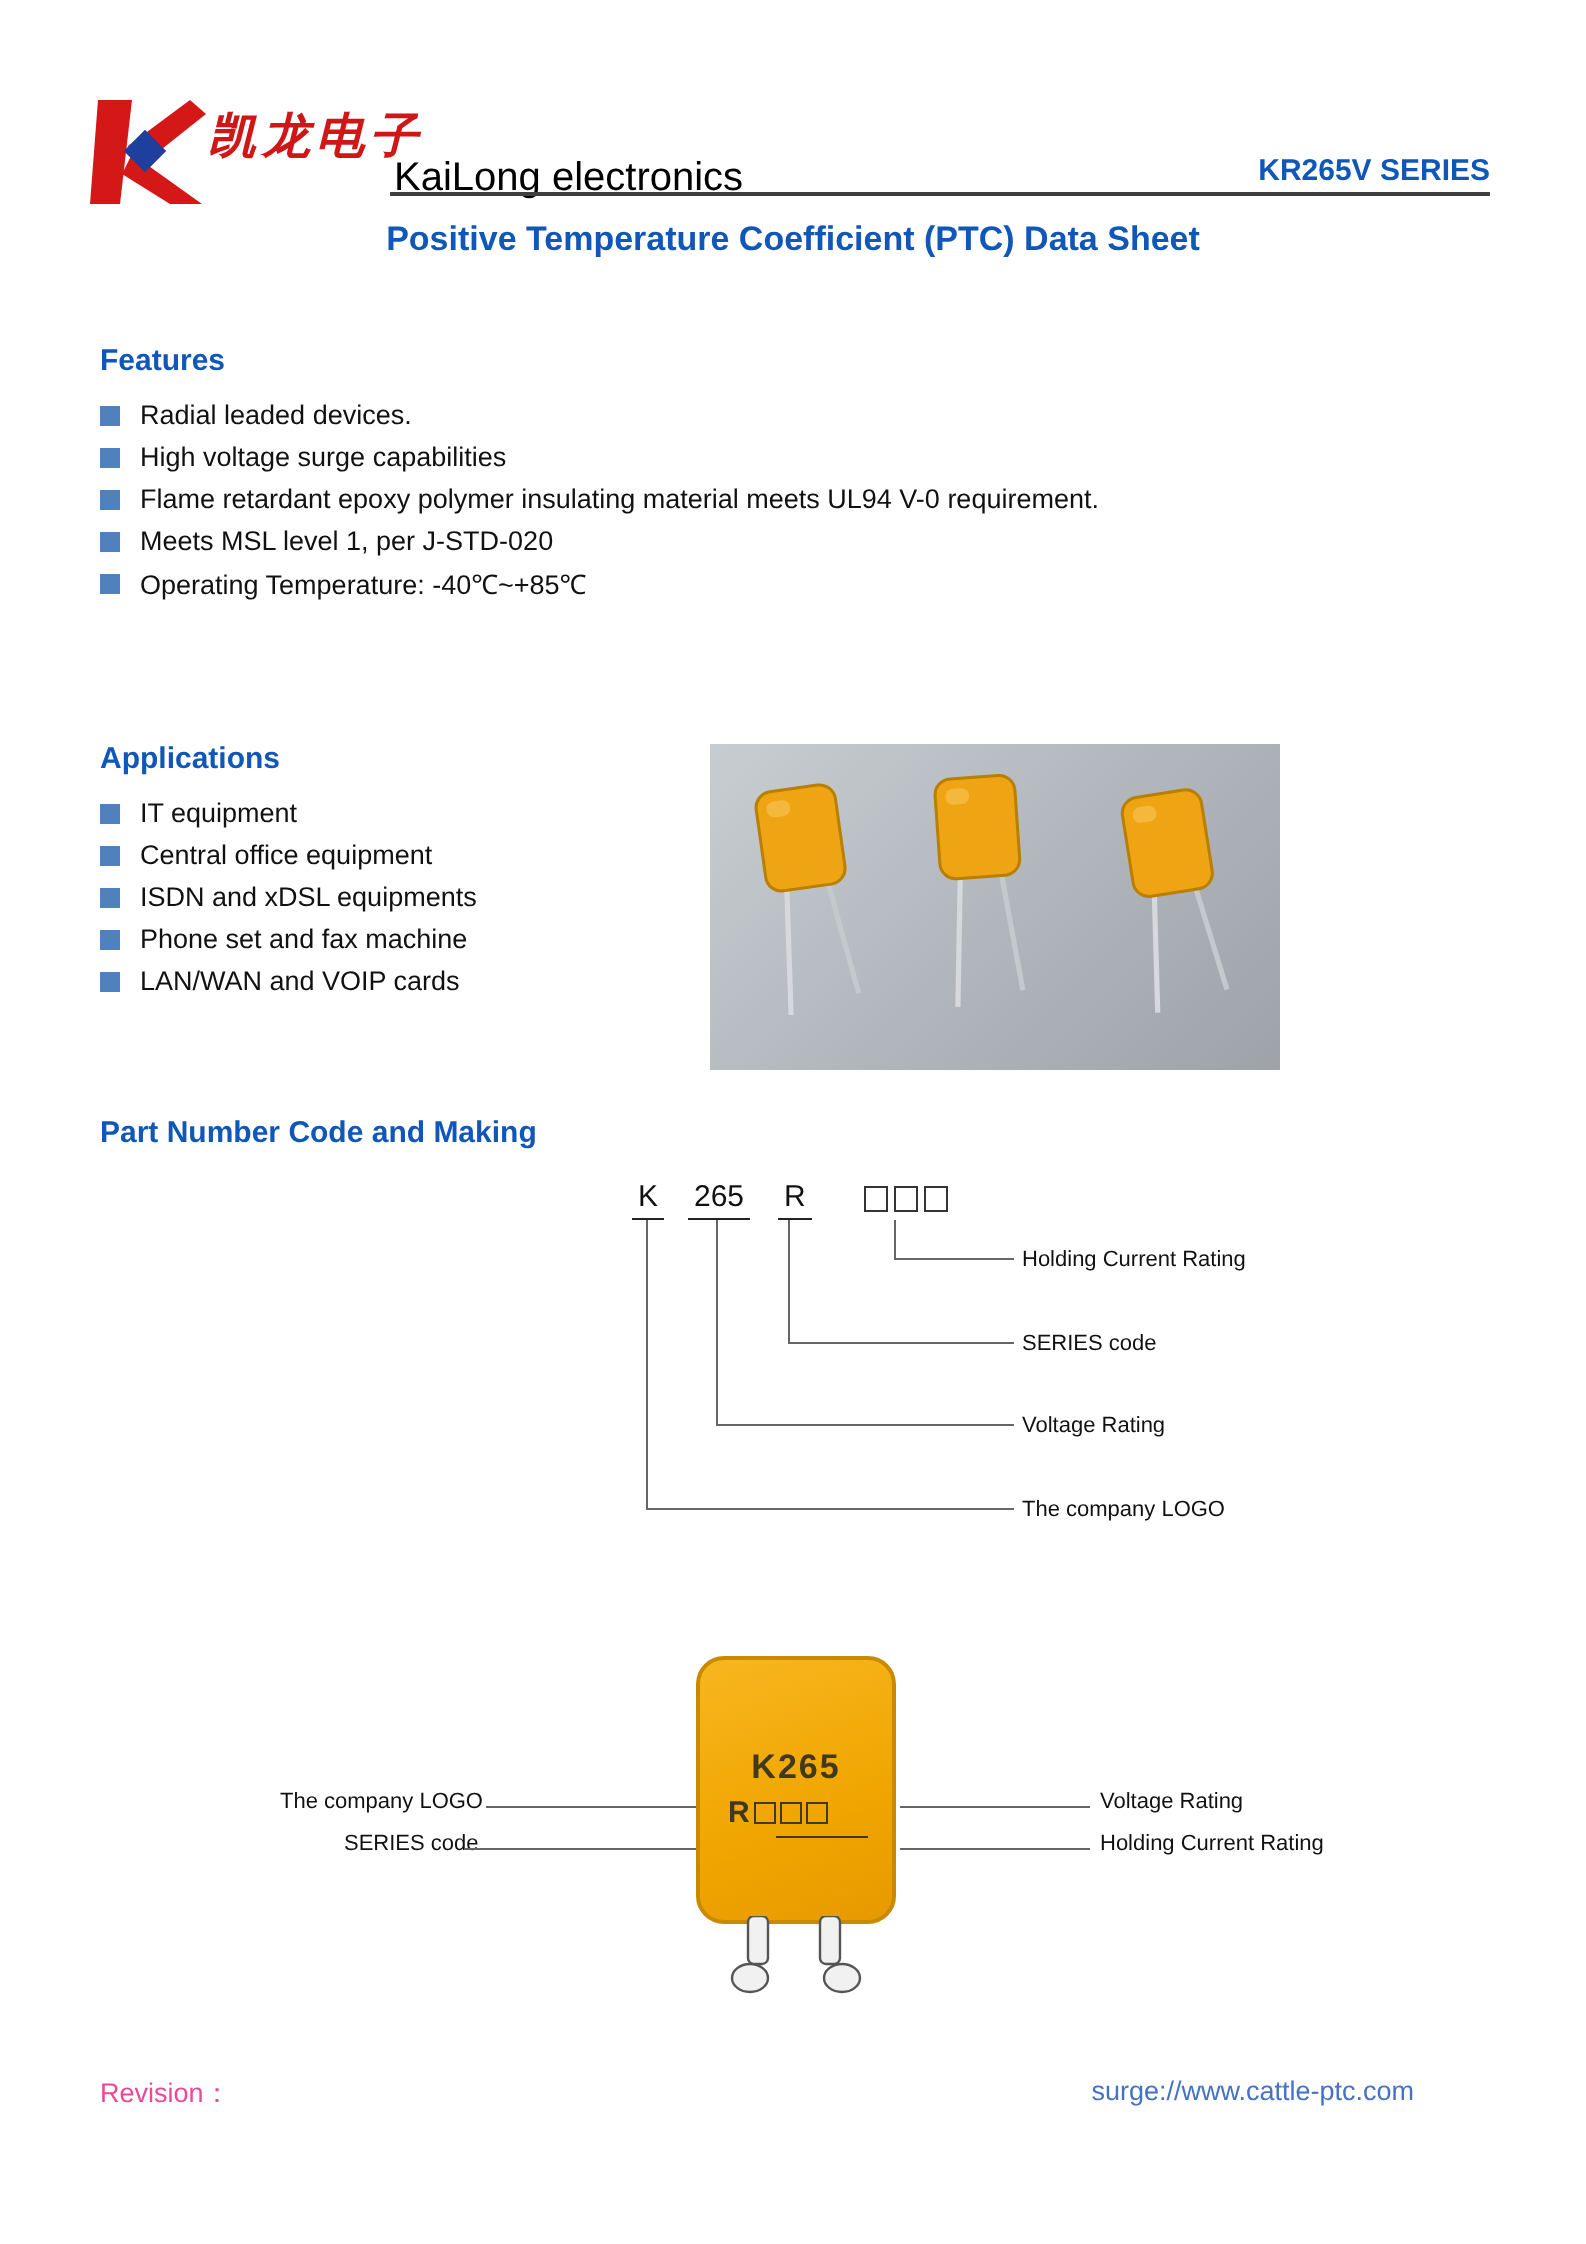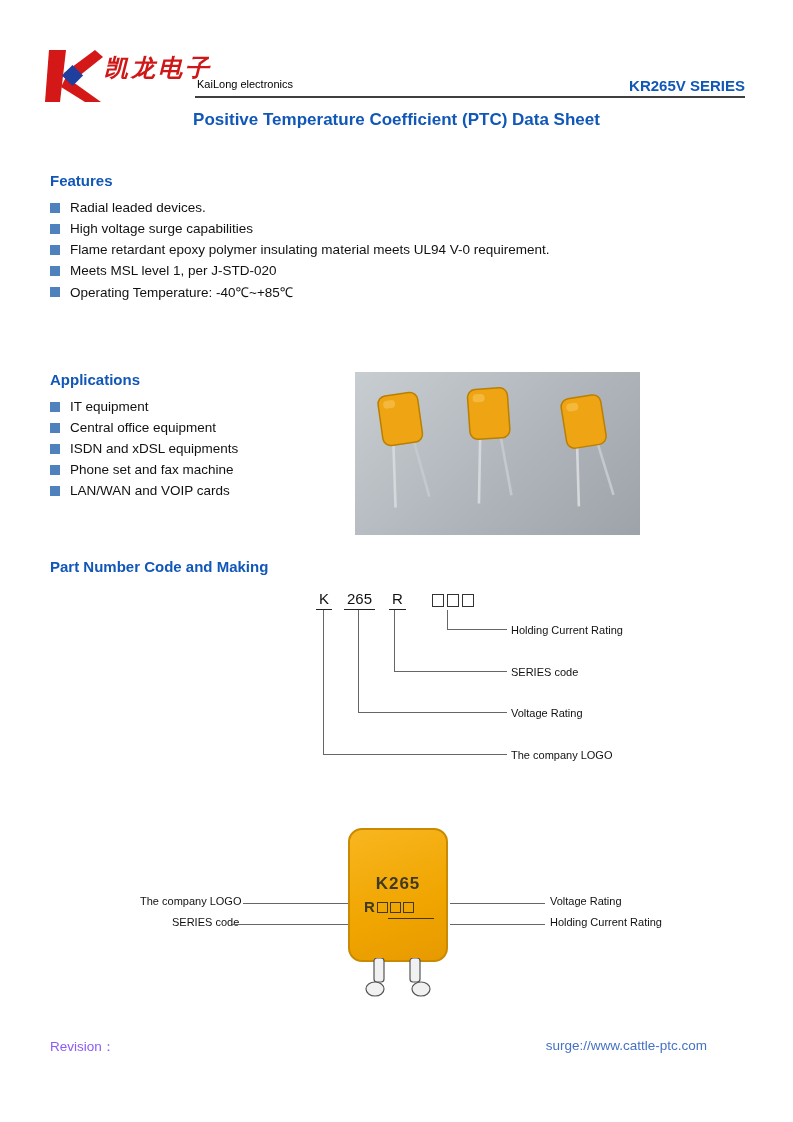--- a/index.html
+++ b/index.html
@@ -10,21 +10,21 @@
     font-family:"Liberation Sans", sans-serif; color:#1a1a1a;
   }
 
   
   .logo-mark { position:absolute; left:45px; top:48px; width:58px; height:56px; }
   .logo-cn {
     position:absolute; left:104px; top:52px;
     font-family:"Liberation Serif", serif; font-weight:bold; font-style:italic;
     font-size:24px; letter-spacing:3px; color:#cf1717;
   }
-  .company-name { position:absolute; left:197px; top:78px; font-size:11px; color:#000; }
+  .company-name { position:absolute; left:197px; top:78px; font-size:20px; color:#000; }
   .series-name { position:absolute; right:48px; top:77px; font-size:15px; font-weight:bold; color:#1157b8; }
   .header-rule { position:absolute; left:195px; top:96px; width:550px; border-top:2px solid #3f3f3f; }
 
   .doc-title {
     position:absolute; left:0; right:0; top:110px; text-align:center;
     font-size:17px; font-weight:bold; color:#1157b8;
   }
 
   
   .sec-heading { font-size:15px; font-weight:bold; color:#1157b8; }
@@ -61,21 +61,21 @@
     font-size:17px; font-weight:bold; letter-spacing:1px; color:#41391f; }
   .ptc-line2 { position:absolute; left:14px; top:68px; font-size:15px; font-weight:bold; color:#41391f; }
   .ptc-box { display:inline-block; width:11px; height:11px; border:1.5px solid #41391f; margin-left:2px; vertical-align:-1px; }
   .ptc-underline { position:absolute; left:38px; top:88px; width:46px; border-top:1.5px solid #41391f; }
   .ptc-legs { position:absolute; left:348px; top:958px; width:100px; height:42px; }
 
   .mk-line { position:absolute; border-top:1px solid #666; height:0; }
   .mk-label { position:absolute; font-size:11px; color:#111; white-space:nowrap; }
 
   
-  .footer-revision { position:absolute; left:50px; top:1038px; font-size:13.5px; color:#8b5cf6; }
+  .footer-revision { position:absolute; left:50px; top:1038px; font-size:13.5px; color:#ec4899; }
   .footer-url { position:absolute; right:86px; top:1038px; font-size:13.5px; color:#4472c4; text-decoration:none; cursor:pointer; }
 </style>
 </head>
 <body>
 
 <div class="page">
 
   <div class="logo-mark">
     <svg width="58" height="56" viewBox="0 0 58 56">
       <polygon points="4,2 21,2 15,54 0,54" fill="#d41717"></polygon>

